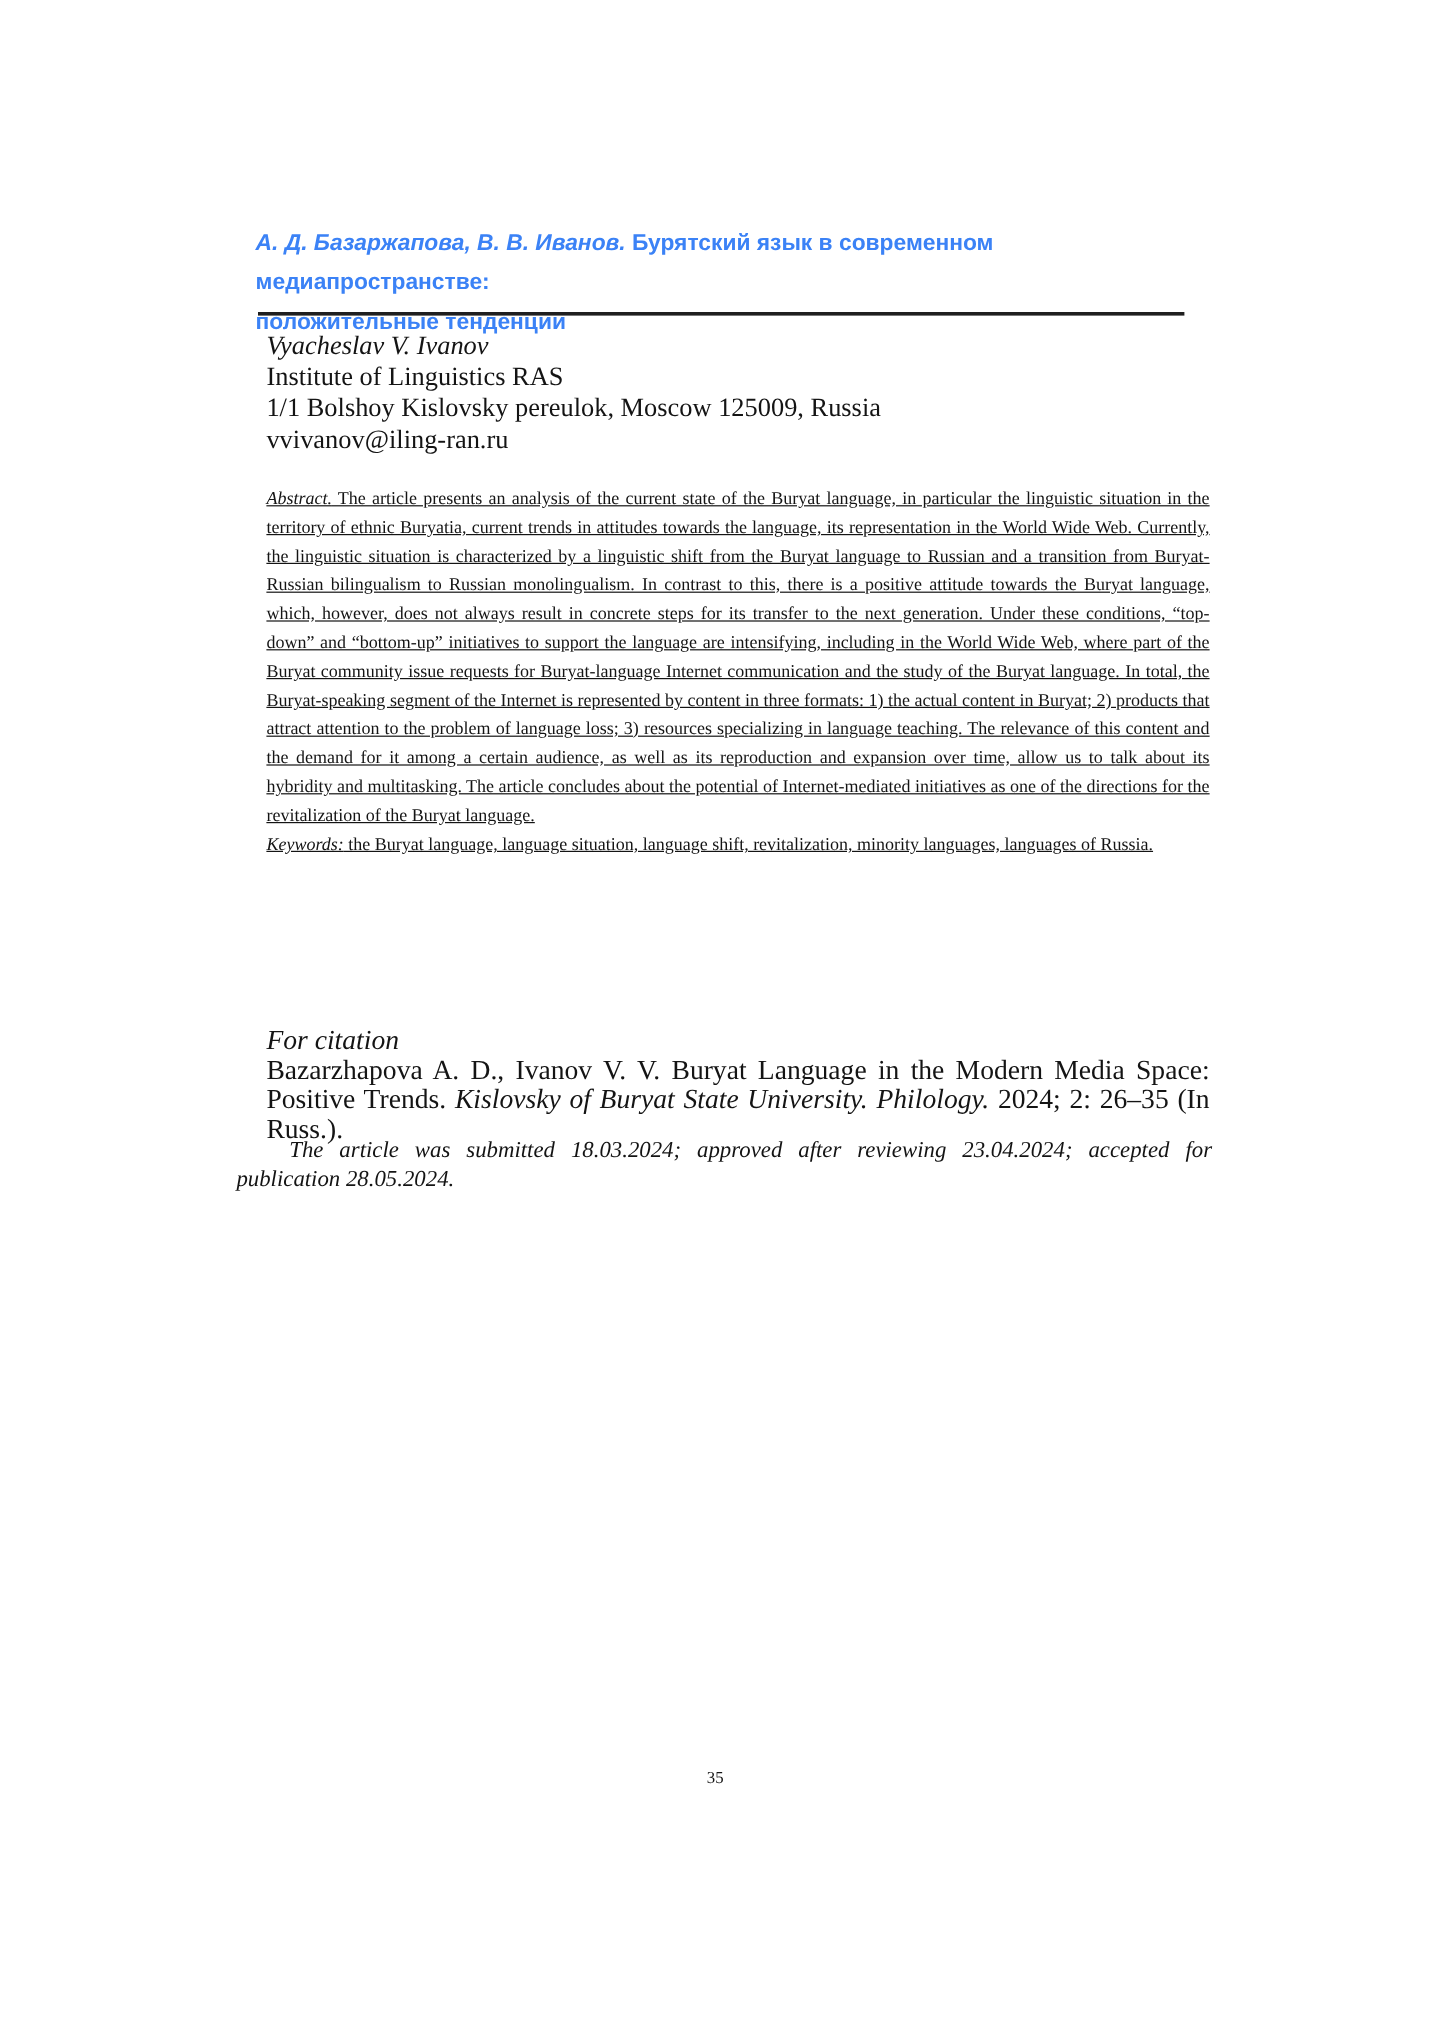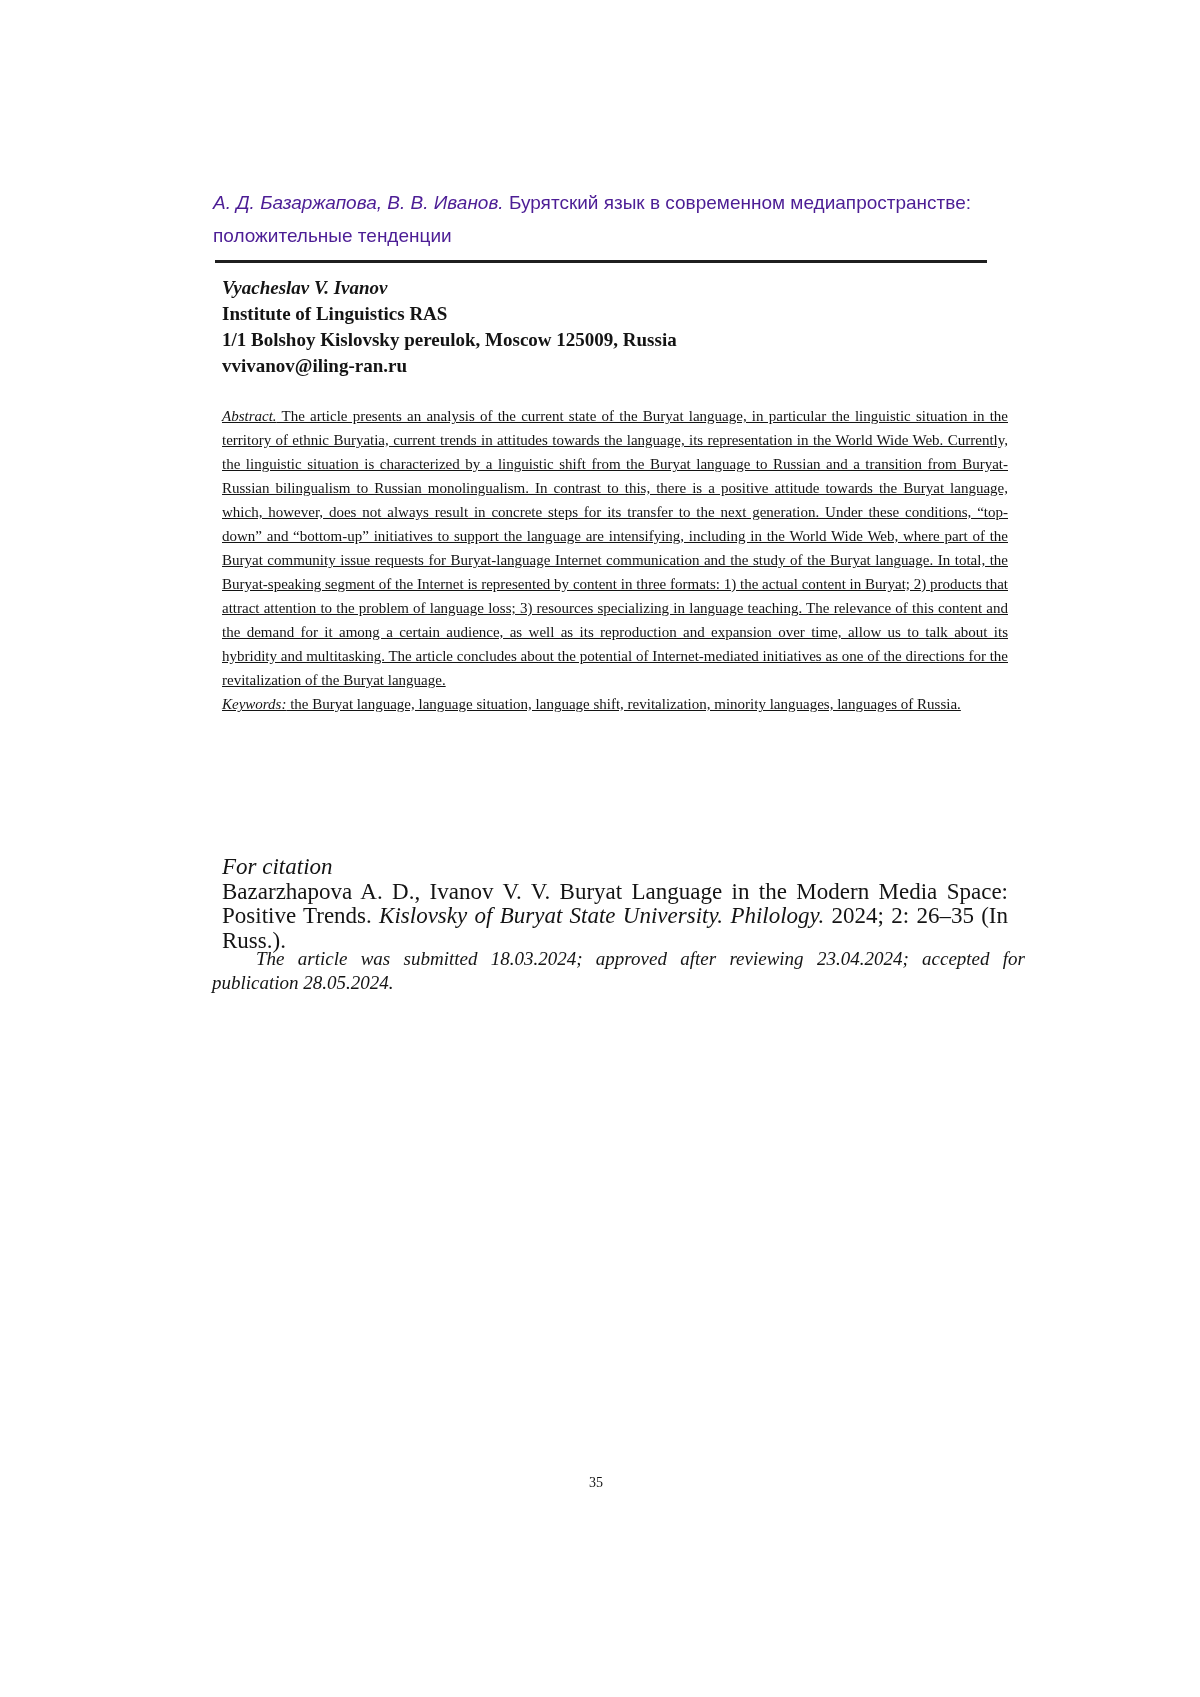--- a/index.html
+++ b/index.html
@@ -16,43 +16,42 @@
 
   
   .running-header {
     position: absolute;
     left: 213px;
     top: 186px;
     width: 782px;
     font-family: "Liberation Sans", sans-serif;
     font-size: 19px;
     line-height: 33px;
-    font-weight: 400;
-    color: #4c1d95;
+    font-weight: 700;
+    color: #3b82f6;
   }
   .running-header .authors-italic { font-style: italic; }
 
   .header-rule {
     position: absolute;
     left: 215px;
     top: 260px;
     width: 772px;
     height: 3px;
     background: #1f1f1f;
   }
 
   
   .author-block {
     position: absolute;
     left: 222px;
     top: 275px;
     width: 786px;
-    font-size: 19px;
+    font-size: 22px;
     line-height: 26px;
-    font-weight: bold;
   }
   .author-block .name { font-style: italic; }
 
   
   .abstract-block {
     position: absolute;
     left: 222px;
     top: 404px;
     width: 786px;
     font-size: 15px;
@@ -77,21 +76,20 @@
   .dates-block {
     position: absolute;
     left: 197px;
     top: 947px;
     width: 813px;
     font-size: 19px;
     line-height: 24px;
     font-style: italic;
     text-align: justify;
     text-indent: 44px;
-    margin-left: 15px;
   }
 
   
   .page-number {
     position: absolute;
     left: 0;
     top: 1475px;
     width: 1192px;
     text-align: center;
     font-size: 14px;

